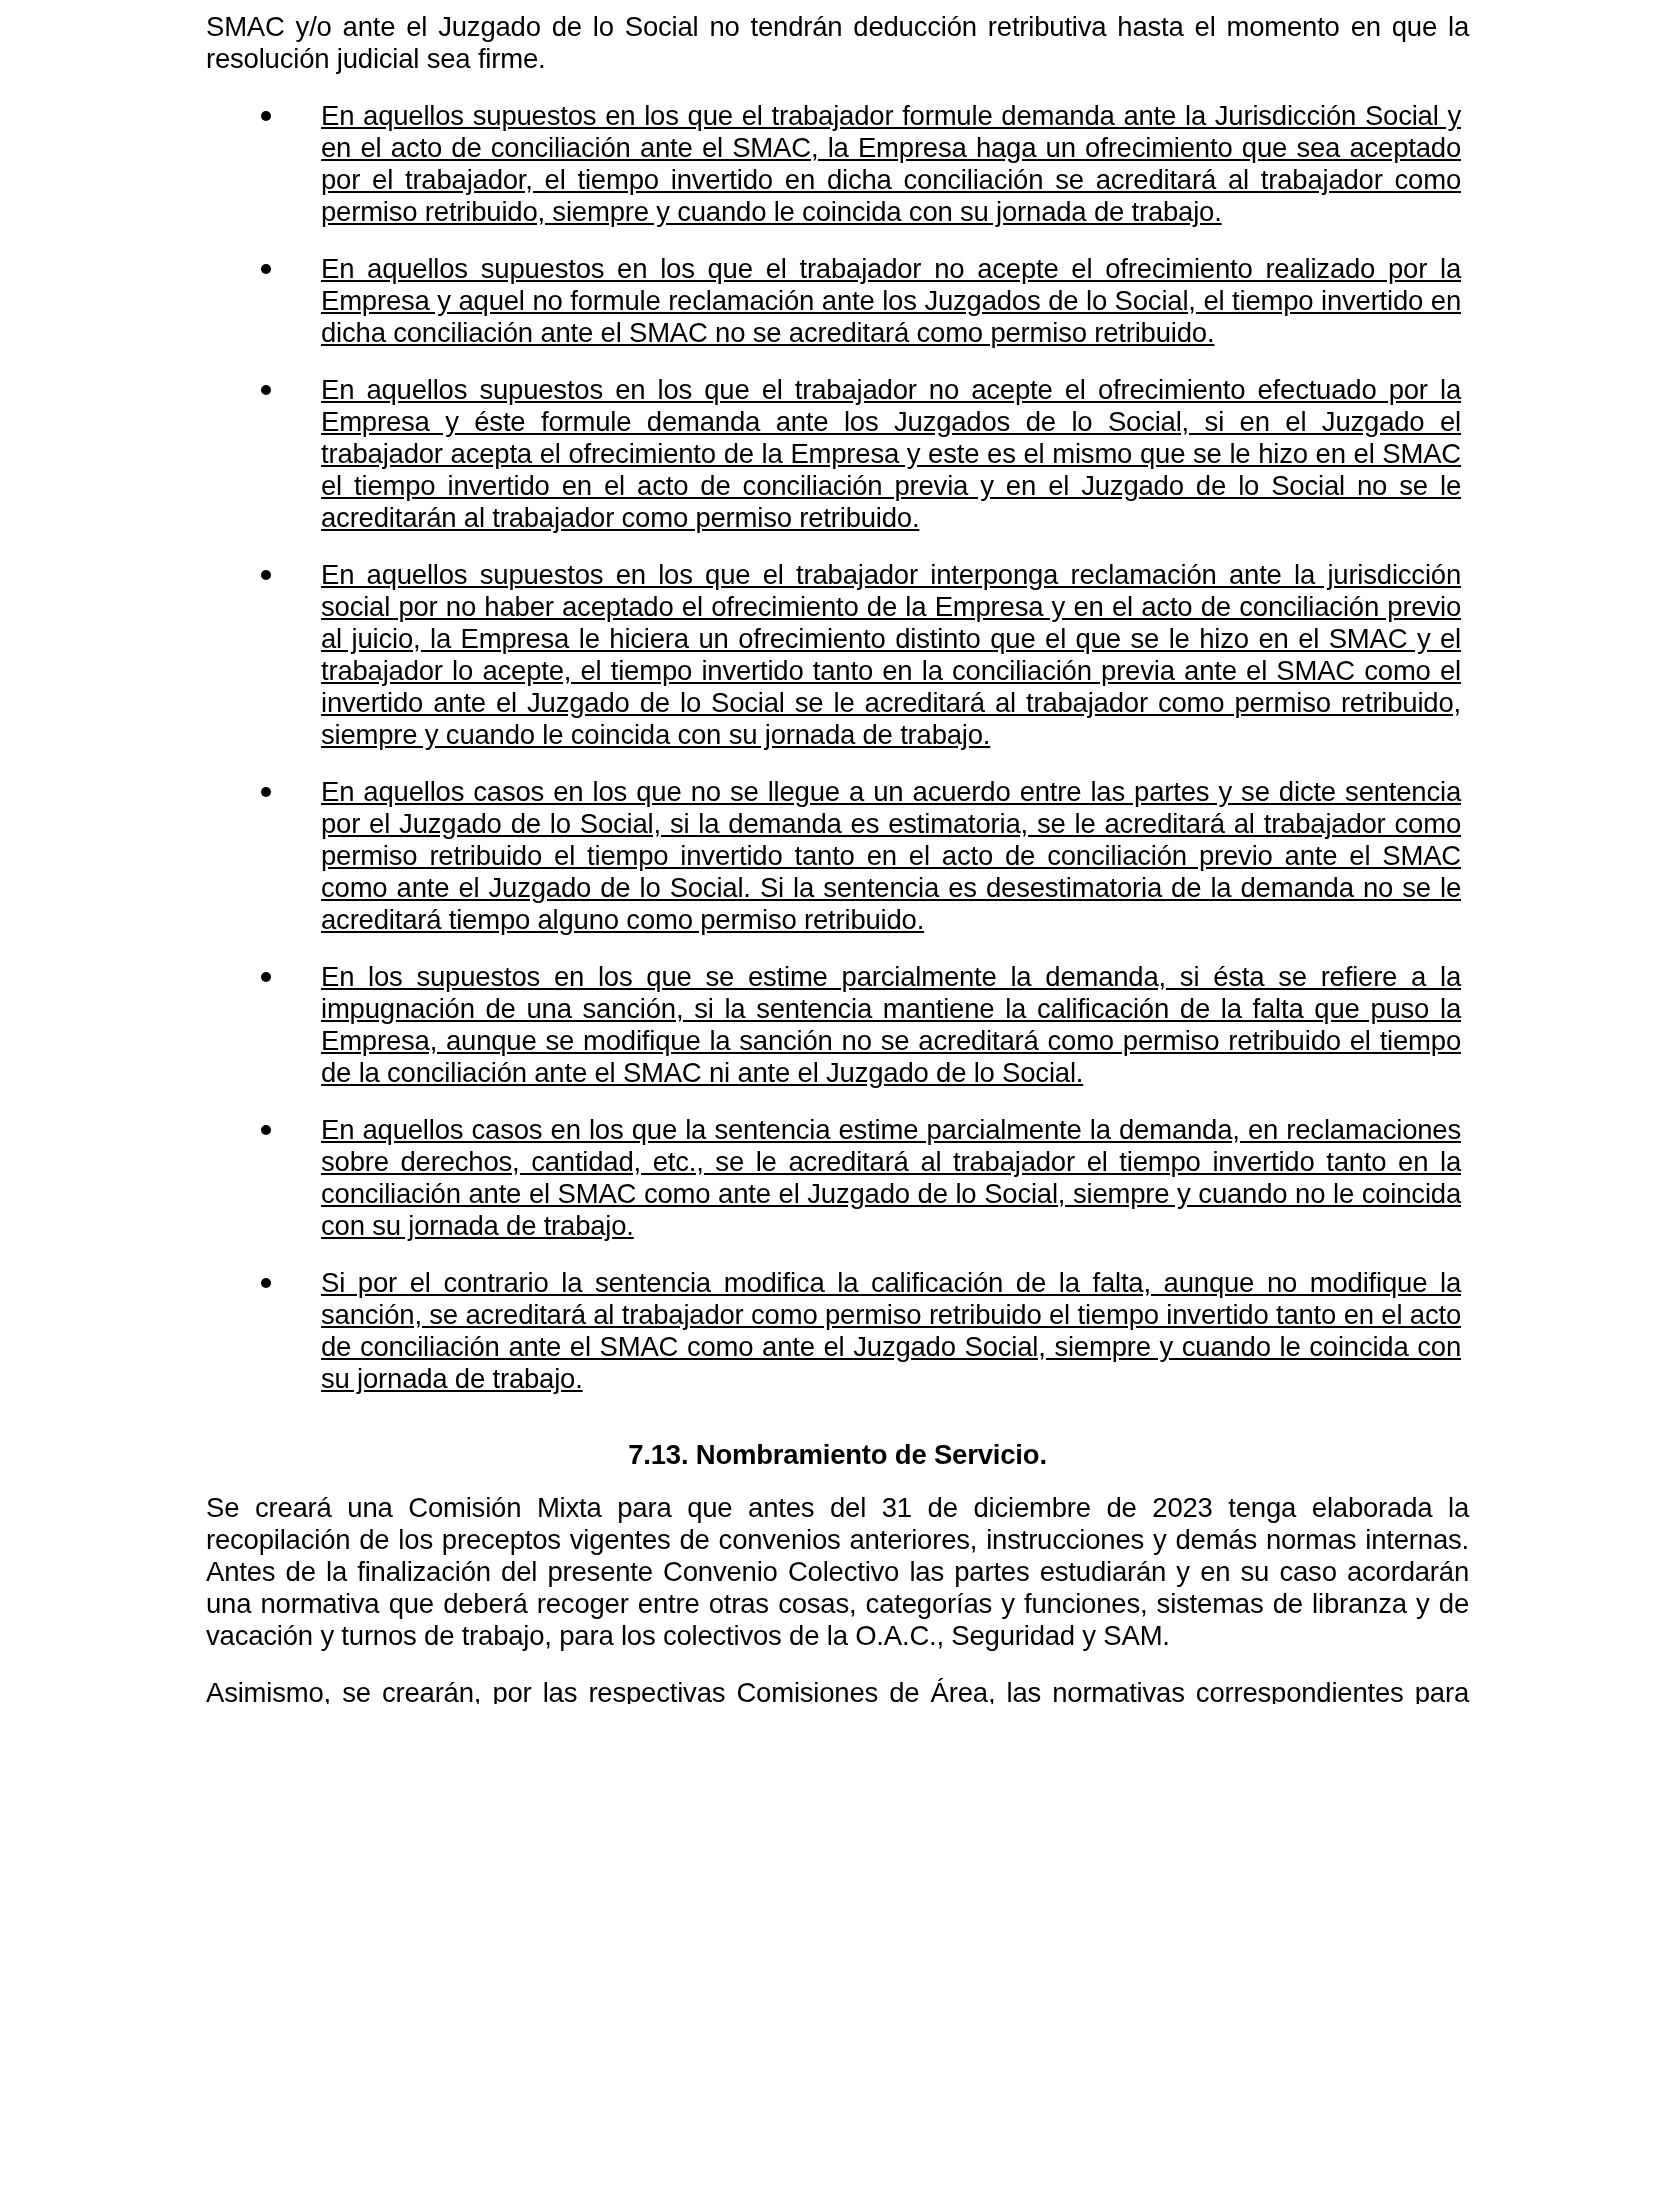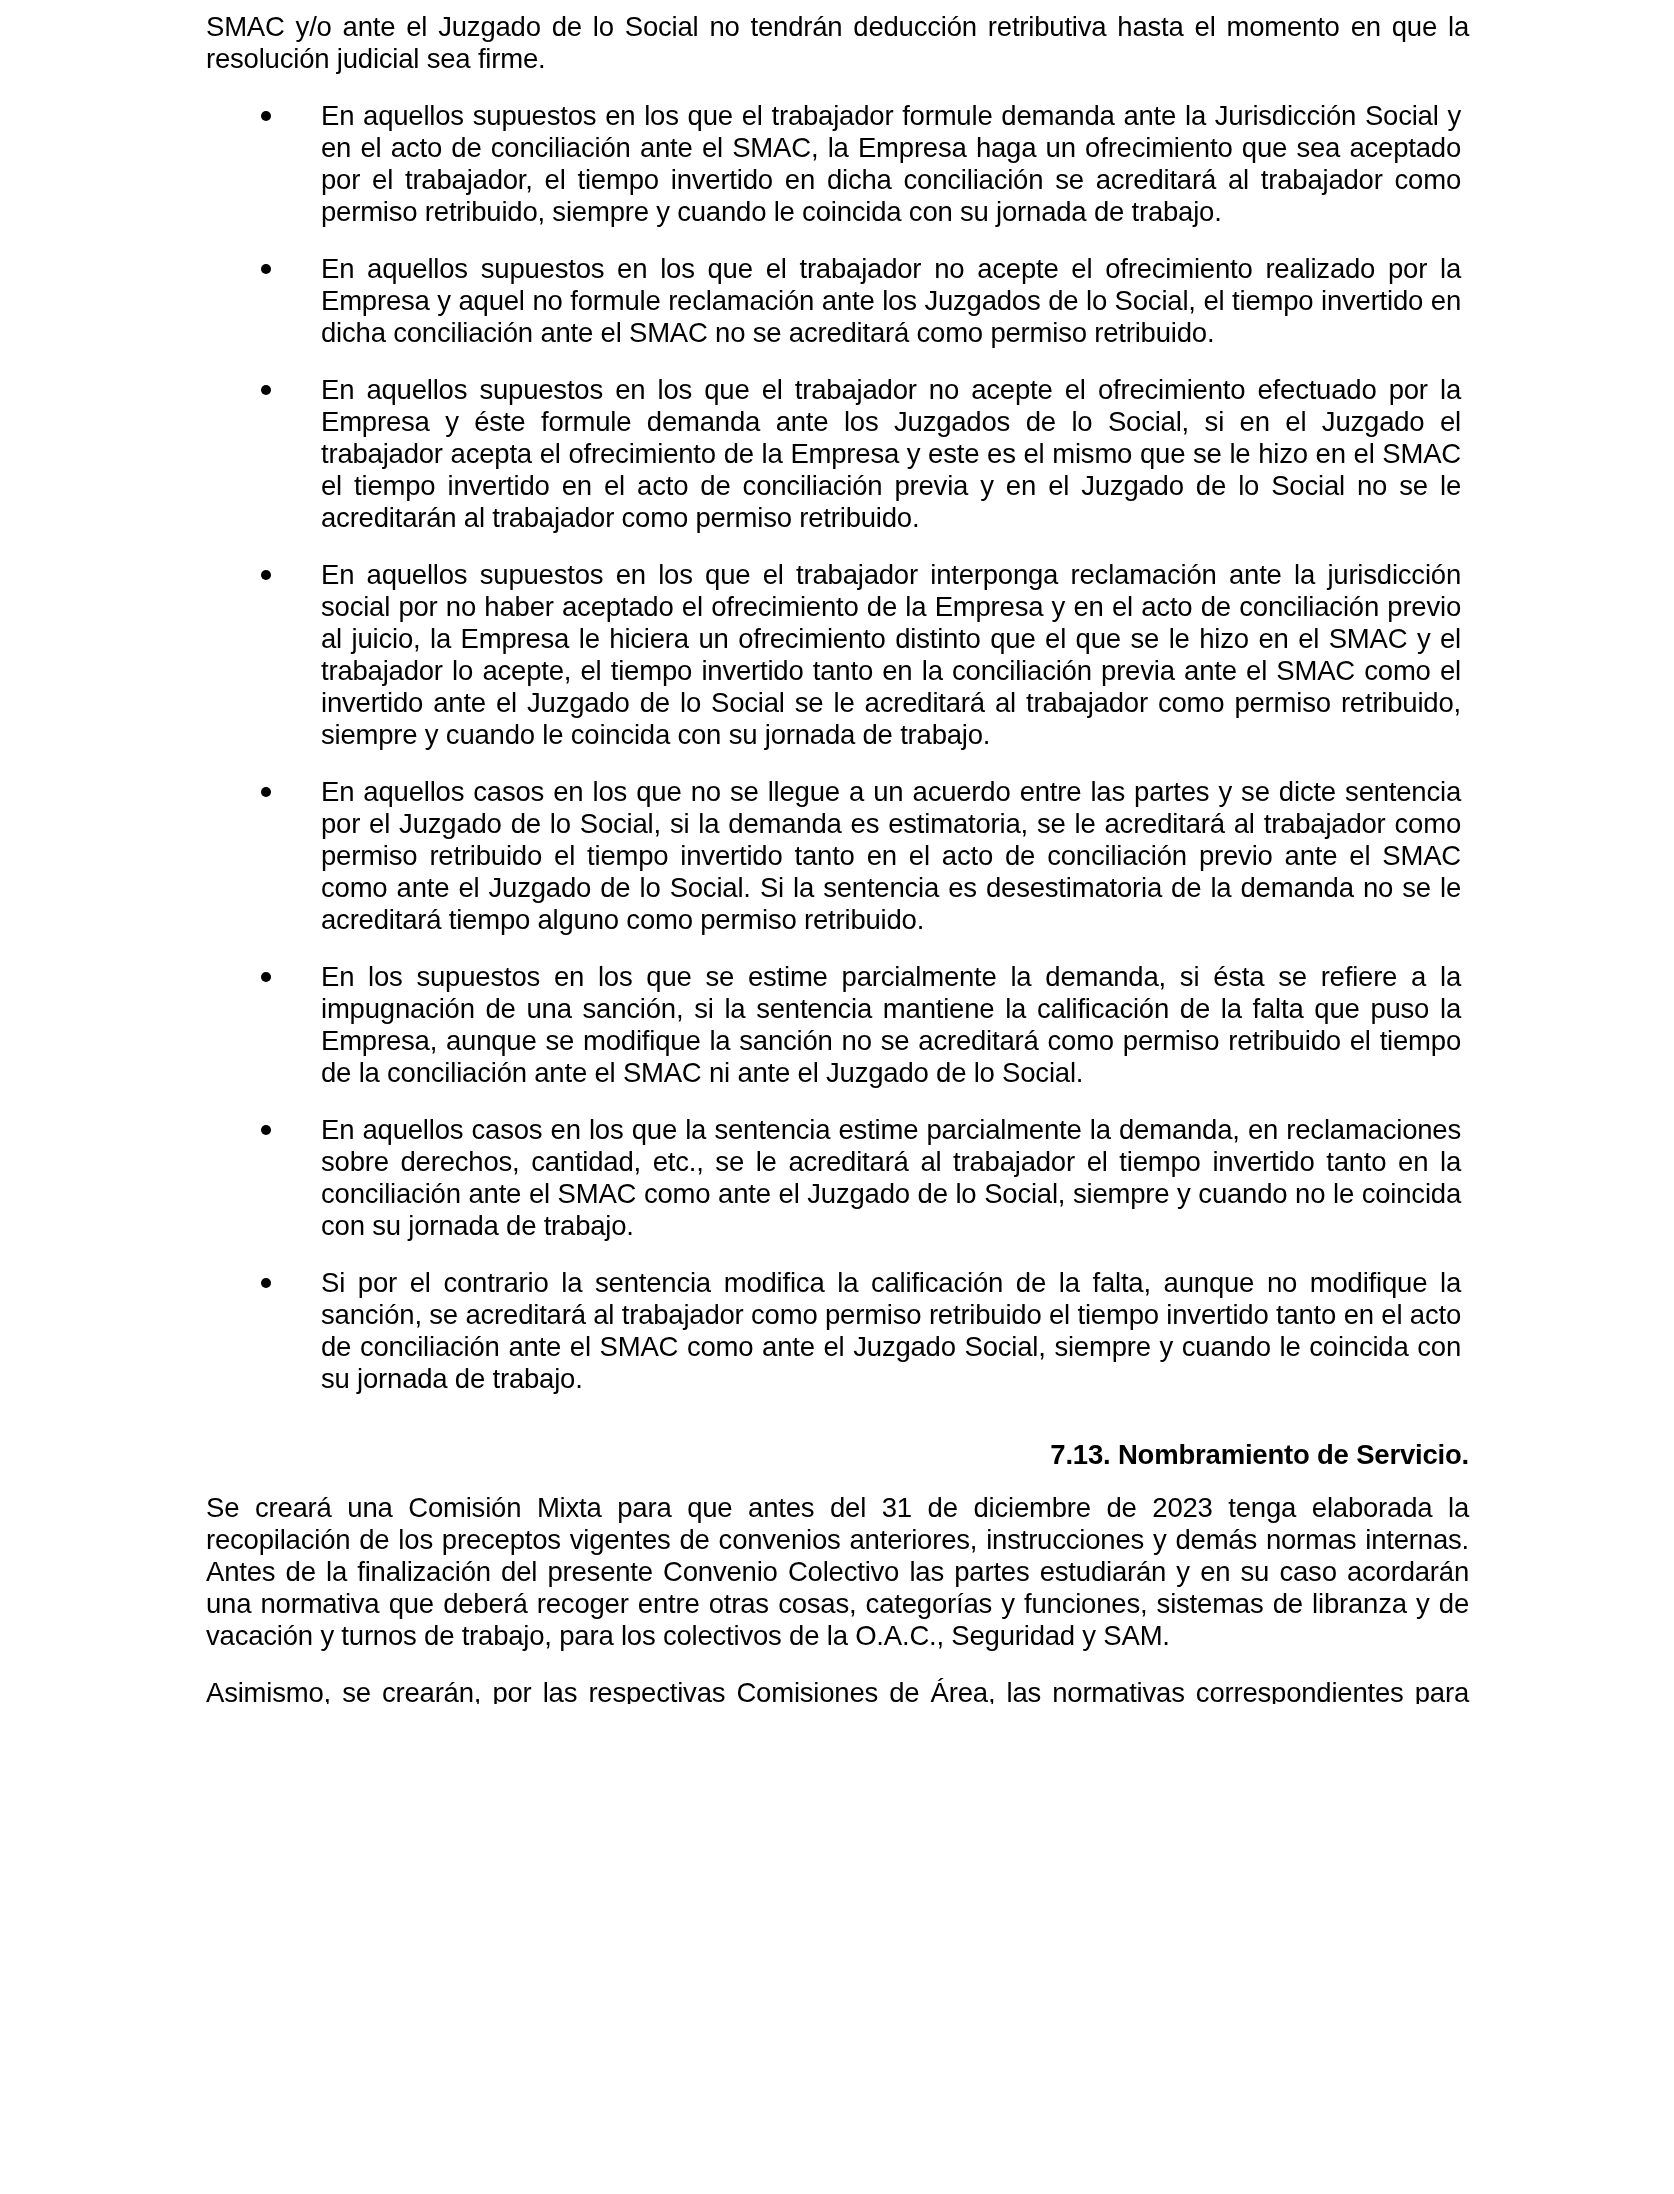--- a/index.html
+++ b/index.html
@@ -28,36 +28,37 @@
   }
   ul.bullets {
     list-style: none;
     margin: 0;
     padding: 0;
   }
   ul.bullets li {
     position: relative;
     padding-left: 115px;
     margin: 0 8px 25px 0;
+    text-decoration: underline;
   }
   ul.bullets li .dot {
     position: absolute;
     left: 55px;
     top: 11.5px;
     width: 10px;
     height: 10px;
     background: #000000;
     border-radius: 50%;
   }
   h2.section-heading {
     font-size: 27.5px;
     line-height: 32px;
     font-weight: bold;
     margin: 44px 0 21.4px 0;
-    text-align: right;
+    text-align: center;
     letter-spacing: -0.2px;
   }
 </style>
 </head>
 <body>
 
 <div class="page">
 
   <p class="para">SMAC y/o ante el Juzgado de lo Social no tendrán deducción retributiva hasta el momento en que la resolución judicial sea firme.</p>
 

